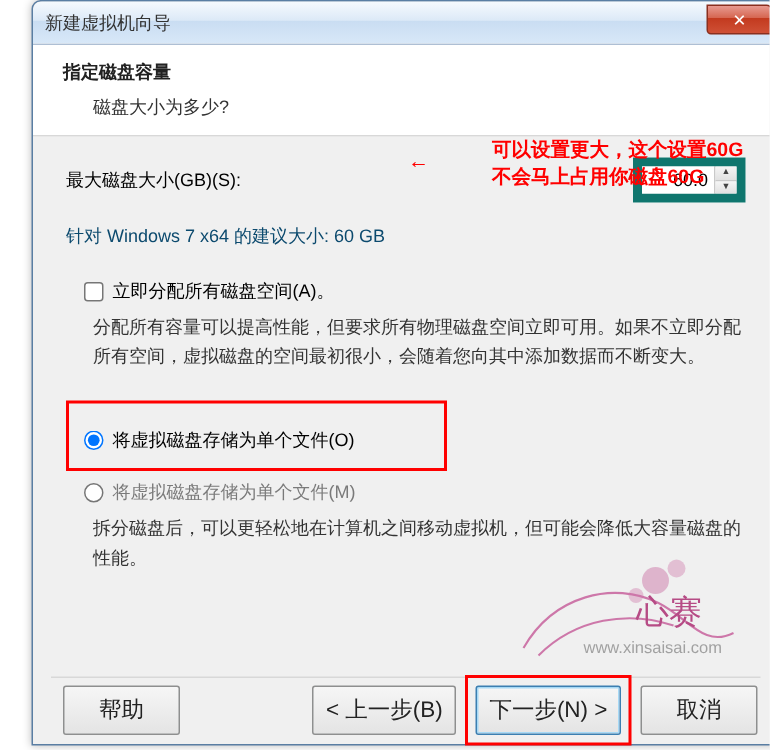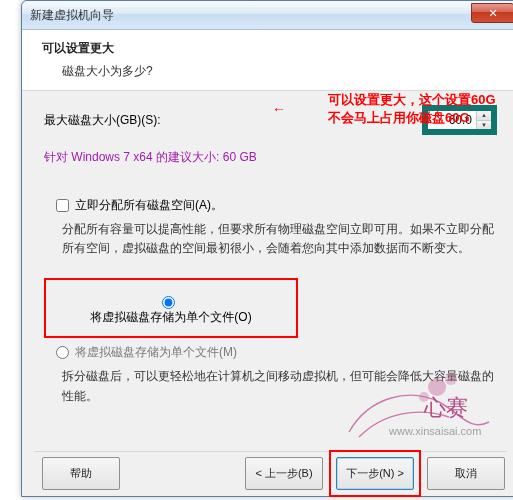--- a/index.html
+++ b/index.html
@@ -117,37 +117,37 @@
     width: 175px;
   }
   .annot-arrow {
     position: absolute;
     left: 250px;
     top: 8px;
     color: #f00;
     font-size: 14px;
     font-weight: bold;
   }
-  .rec { color: #a21caf; margin-bottom: 31px; }
+  .rec { color: #0c4a6e; margin-bottom: 20px; }
 
   .chk-row { display: flex; align-items: center; margin-bottom: 6px; padding-left: 12px; }
   .chk-row input { margin: 0 6px 0 0; }
   .explain {
     color: #333;
     line-height: 1.6;
     margin: 4px 0 20px 18px;
   }
   .radio-group {
     border: 2px solid #f00;
     padding: 16px 10px 10px 10px;
     margin: 0 0 4px 0;
     width: 230px;
   }
   .radio-row {
-    display: flex; align-items: center; flex-direction: column;
+    display: flex; align-items: center;
   }
   .radio-row input { margin: 0 6px 0 0; }
   .radio-row2 {
     display: flex; align-items: center;
     color: #7a7a7a;
     margin: 6px 0 6px 12px;
   }
   .radio-row2 input { margin: 0 6px 0 0; }
   .split-explain {
     margin: 4px 0 0 18px; line-height: 1.6; color: #333;
@@ -166,21 +166,21 @@
     display: flex;
     align-items: center;
     padding: 0 14px;
   }
   .btn {
     height: 33px;
     min-width: 78px;
     background: linear-gradient(#f6f6f6,#e4e4e4);
     border: 1px solid #8e8f8f;
     border-radius: 2px;
-    font-size: 11px;
+    font-size: 15px;
     font-family: inherit;
     color: #222;
     cursor: default;
     padding: 0 8px;
   }
   .btn-row .spacer { flex: 1; }
   .btn-row .btn { margin-left: 6px; }
   .next-wrap {
     border: 2px solid #f00;
     padding: 5px;
@@ -208,21 +208,21 @@
 
 <div class="window">
   <div class="titlebar">
     <span class="title">新建虚拟机向导</span>
     <div class="close-btn">
       <span>✕</span>
     </div>
   </div>
 
   <div class="header-area">
-    <div class="h1">可以设置更大</div>
+    <div class="h1">指定磁盘容量</div>
     <div class="h2">磁盘大小为多少?</div>
   </div>
 
   <div class="content">
 
     <div class="annot">可以设置更大，这个设置60G不会马上占用你磁盘60G</div>
     <div class="annot-arrow">←</div>
 
     <div class="row1">
       <span class="lbl">最大磁盘大小(GB)(S):</span>

